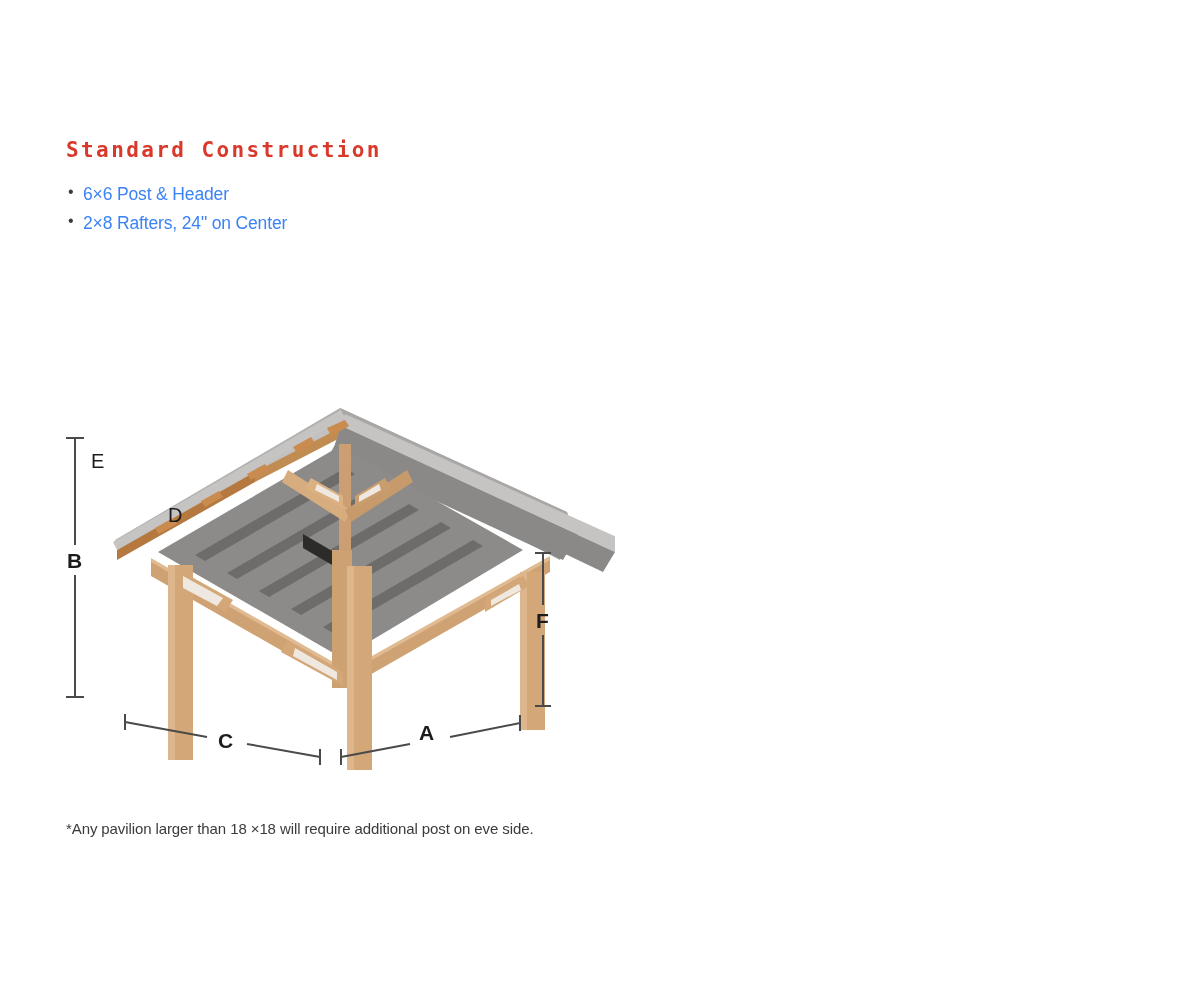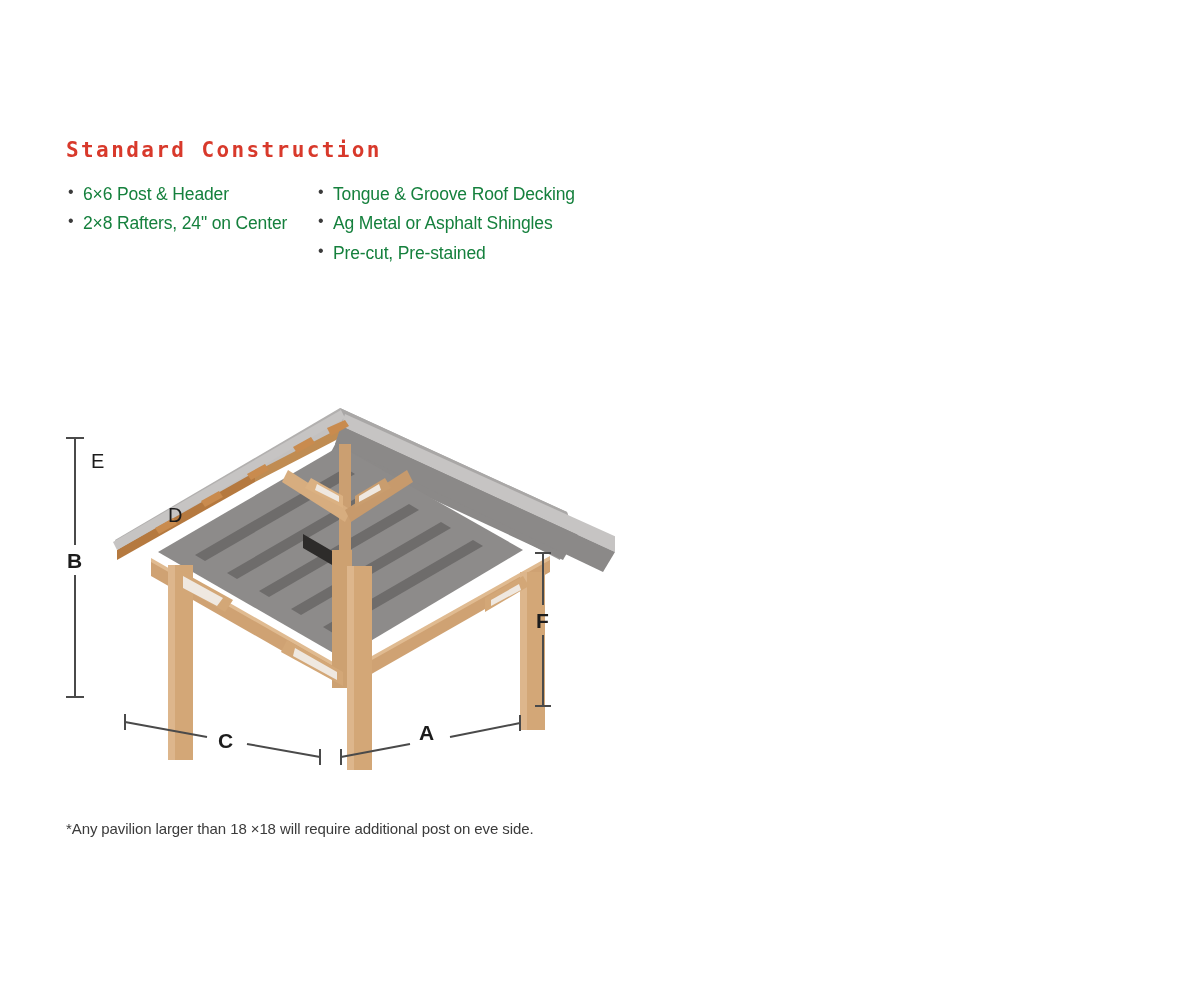--- a/index.html
+++ b/index.html
@@ -47,21 +47,21 @@
     margin: 0;
     padding: 0;
     list-style: none;
   }
   ul.feature-list li {
     position: relative;
     padding-left: 17px;
     margin-bottom: 1px;
     font-size: 17.5px;
     line-height: 1.62;
-    color: #15803d;
+    color: #3b82f6;
     font-family: "Liberation Sans", sans-serif;
     letter-spacing: -0.15px;
   }
   ul.feature-list li::before {
     content: "\2022";
     position: absolute;
     left: 2px;
     top: -1px;
     font-size: 16px;
     color: #3b3b3b;
@@ -98,27 +98,20 @@
 
   <div id="left-column">
 
     <div class="section-title" id="construction-title">Standard Construction</div>
 
     <div id="construction-lists">
       <div class="bullet-col">
         <ul class="feature-list">
           <li>6×6 Post &amp; Header</li>
           <li>2×8 Rafters, 24" on Center</li>
-        </ul>
-      </div>
-      <div class="bullet-col col-2">
-        <ul class="feature-list">
-          <li>Tongue &amp; Groove Roof Decking</li>
-          <li>Ag Metal or Asphalt Shingles</li>
-          <li>Pre-cut, Pre-stained</li>
         </ul>
       </div>
     </div>
 
     <div id="pavilion-illustration">
       <svg width="560" height="370" viewBox="0 0 560 370" xmlns="http://www.w3.org/2000/svg">
 
         <polygon points="285,8 60,140 63,148 288,18" fill="#b2b0af"></polygon>
         <polygon points="285,8 512,112 516,124 288,18" fill="#b2b0af"></polygon>
 

